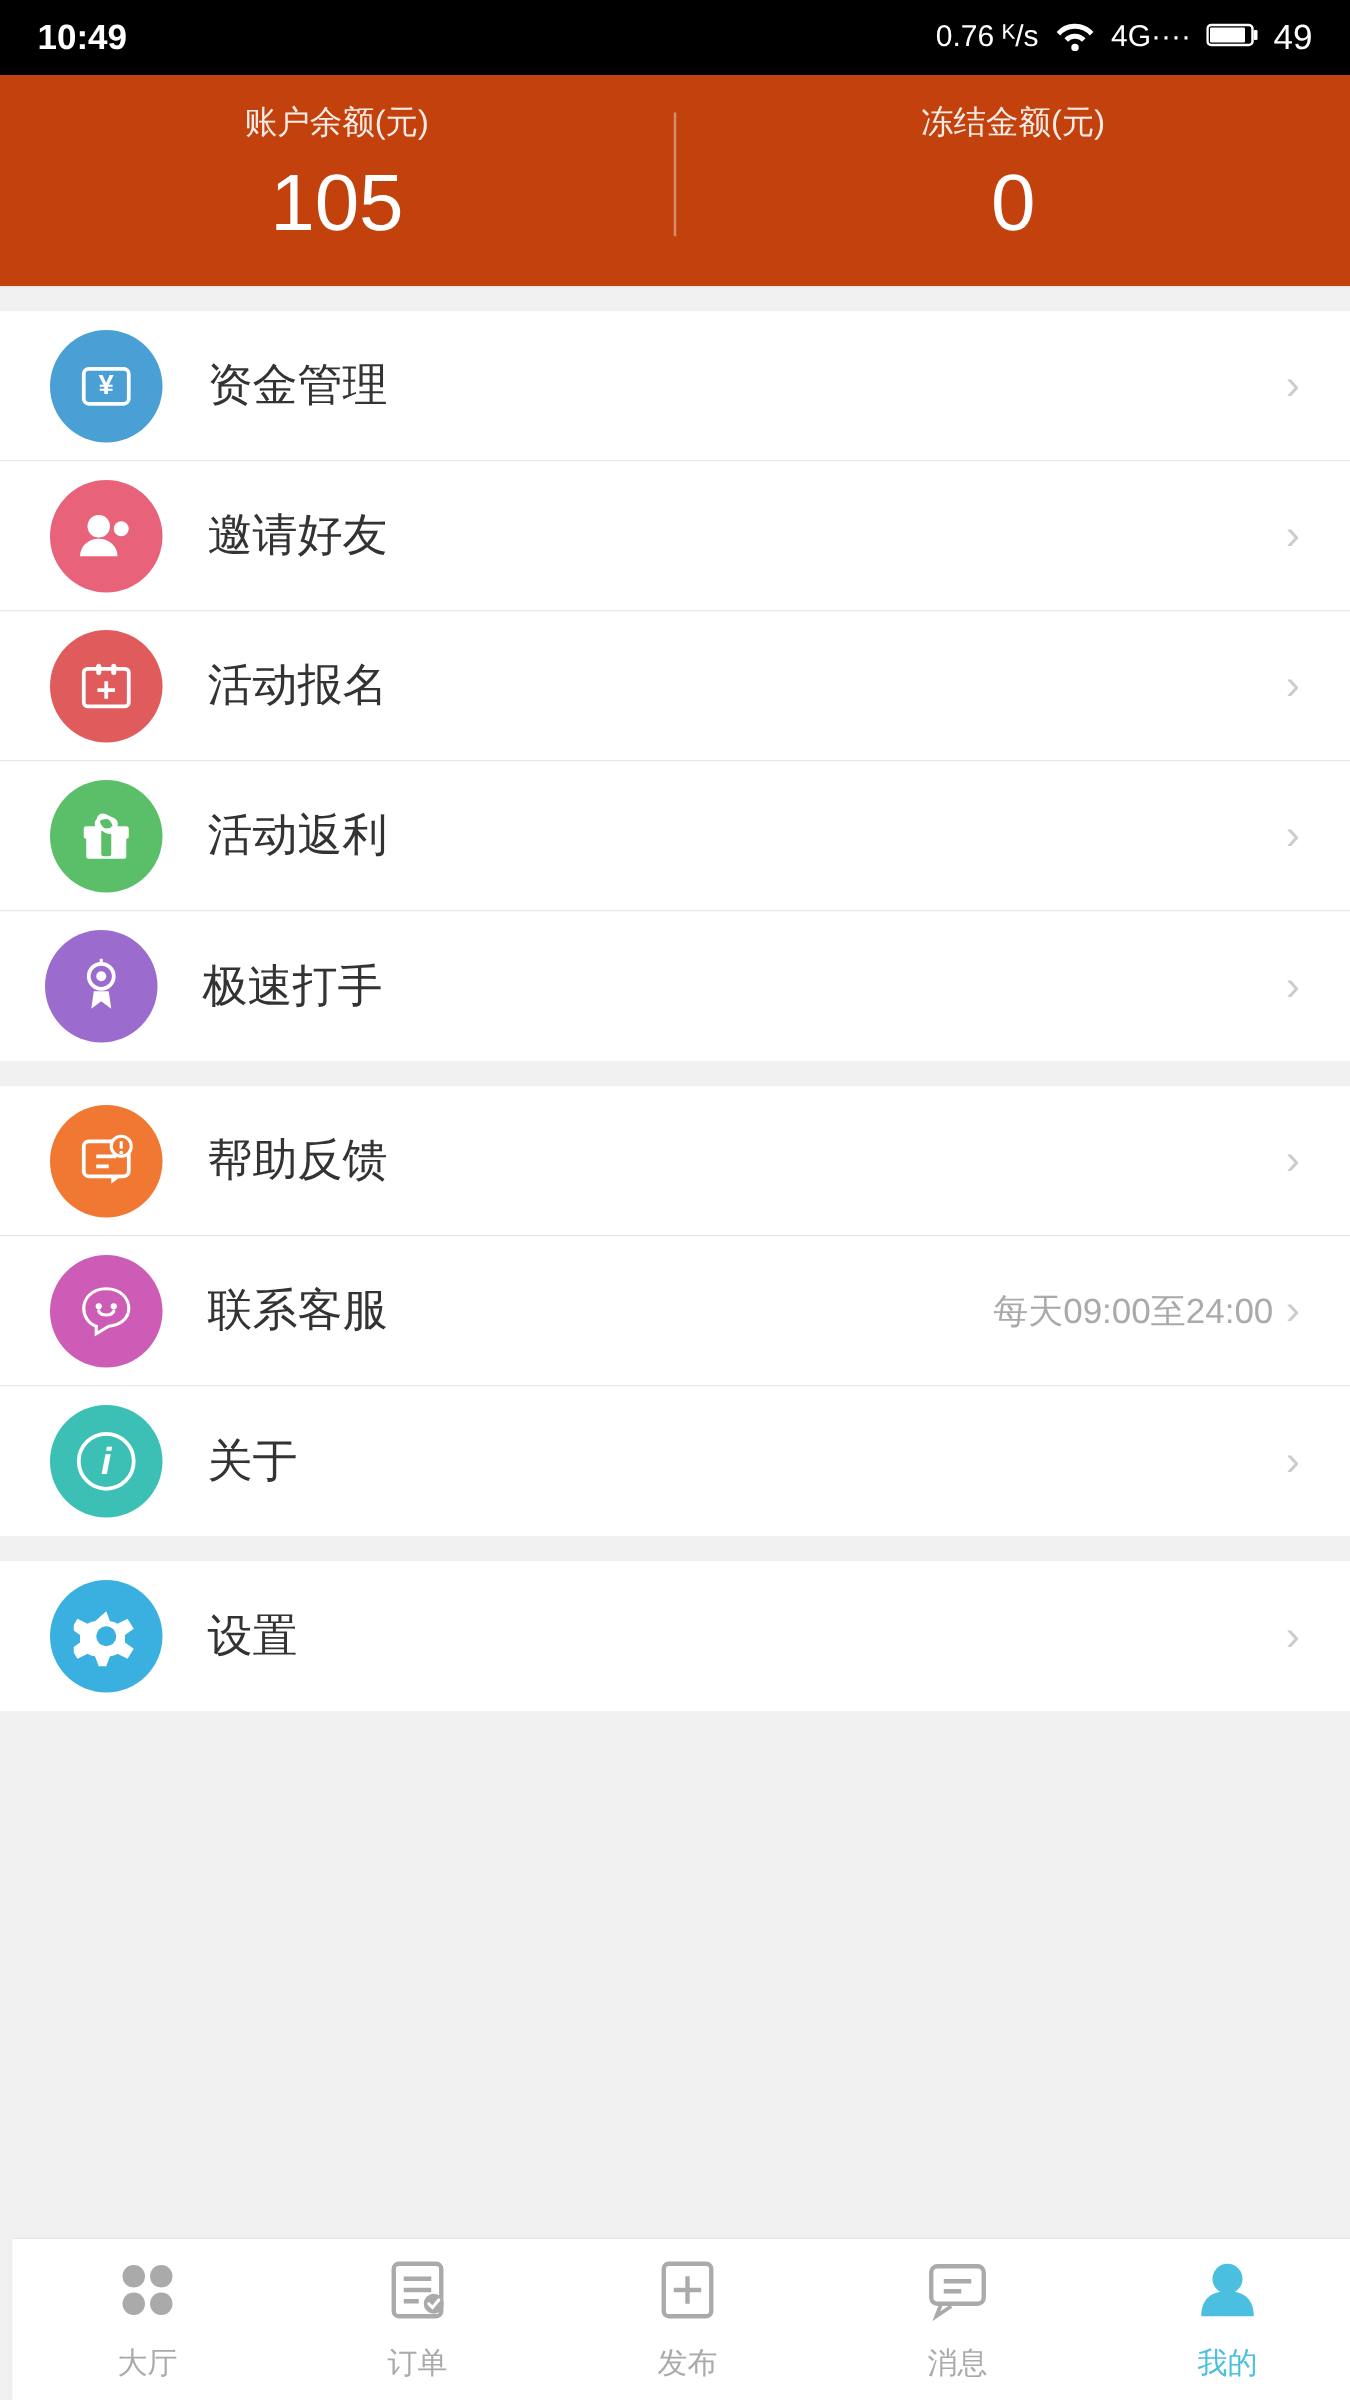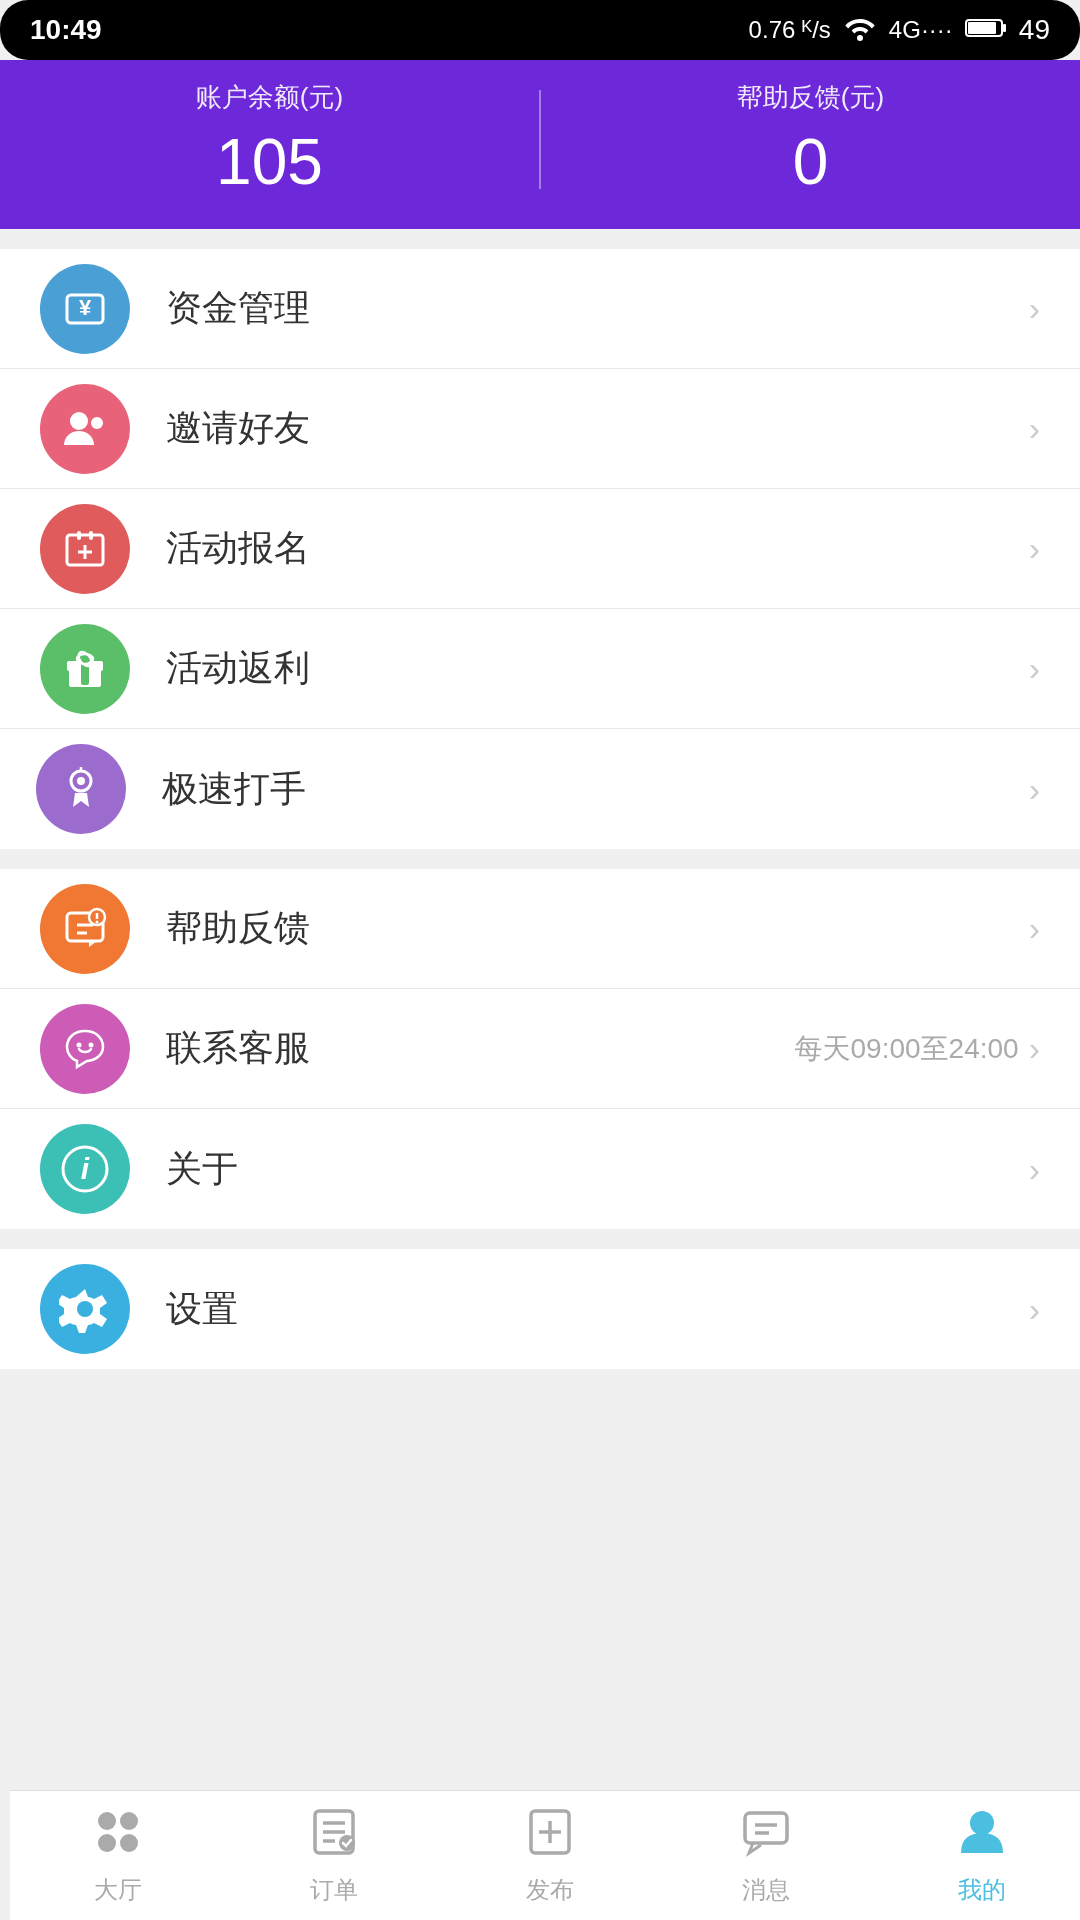--- a/index.html
+++ b/index.html
@@ -20,36 +20,35 @@
       background: #000;
       display: flex;
       align-items: center;
       justify-content: space-between;
       padding: 0 30px;
       color: #fff;
       font-size: 28px;
       font-weight: 600;
       position: relative;
       z-index: 10;
-      border-radius: 28px;
     }
     .status-bar-right {
       display: flex;
       align-items: center;
       gap: 12px;
       font-weight: 400;
       margin-left: 24px;
     }
     .status-signal {
       font-size: 24px;
     }
 
     
     .header-balance {
-      background: #6d28d9;
+      background: #c2410c;
       width: 100%;
       display: flex;
       align-items: stretch;
       padding: 20px 0 30px 0;
     }
     .balance-col {
       flex: 1;
       display: flex;
       flex-direction: column;
       align-items: center;
@@ -199,21 +198,21 @@
   </div>
 </div>
 
 <div class="header-balance">
   <div class="balance-col">
     <span class="balance-label">账户余额(元)</span>
     <span class="balance-value">105</span>
   </div>
   <div class="balance-divider"></div>
   <div class="balance-col">
-    <span class="balance-label">帮助反馈(元)</span>
+    <span class="balance-label">冻结金额(元)</span>
     <span class="balance-value">0</span>
   </div>
 </div>
 
 <div class="section-gap"></div>
 
 <div class="menu-section">
 
   <div class="menu-item">
     <div class="menu-icon-wrap bg-blue">

